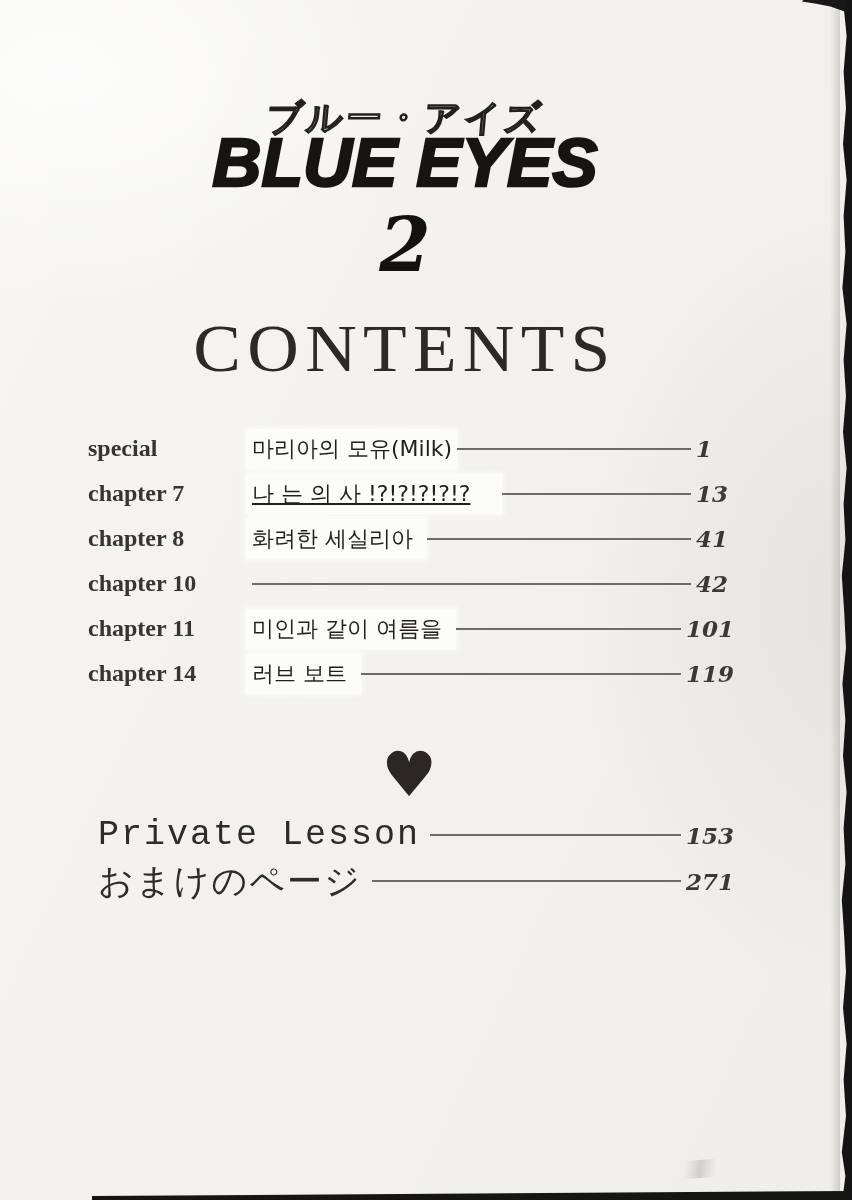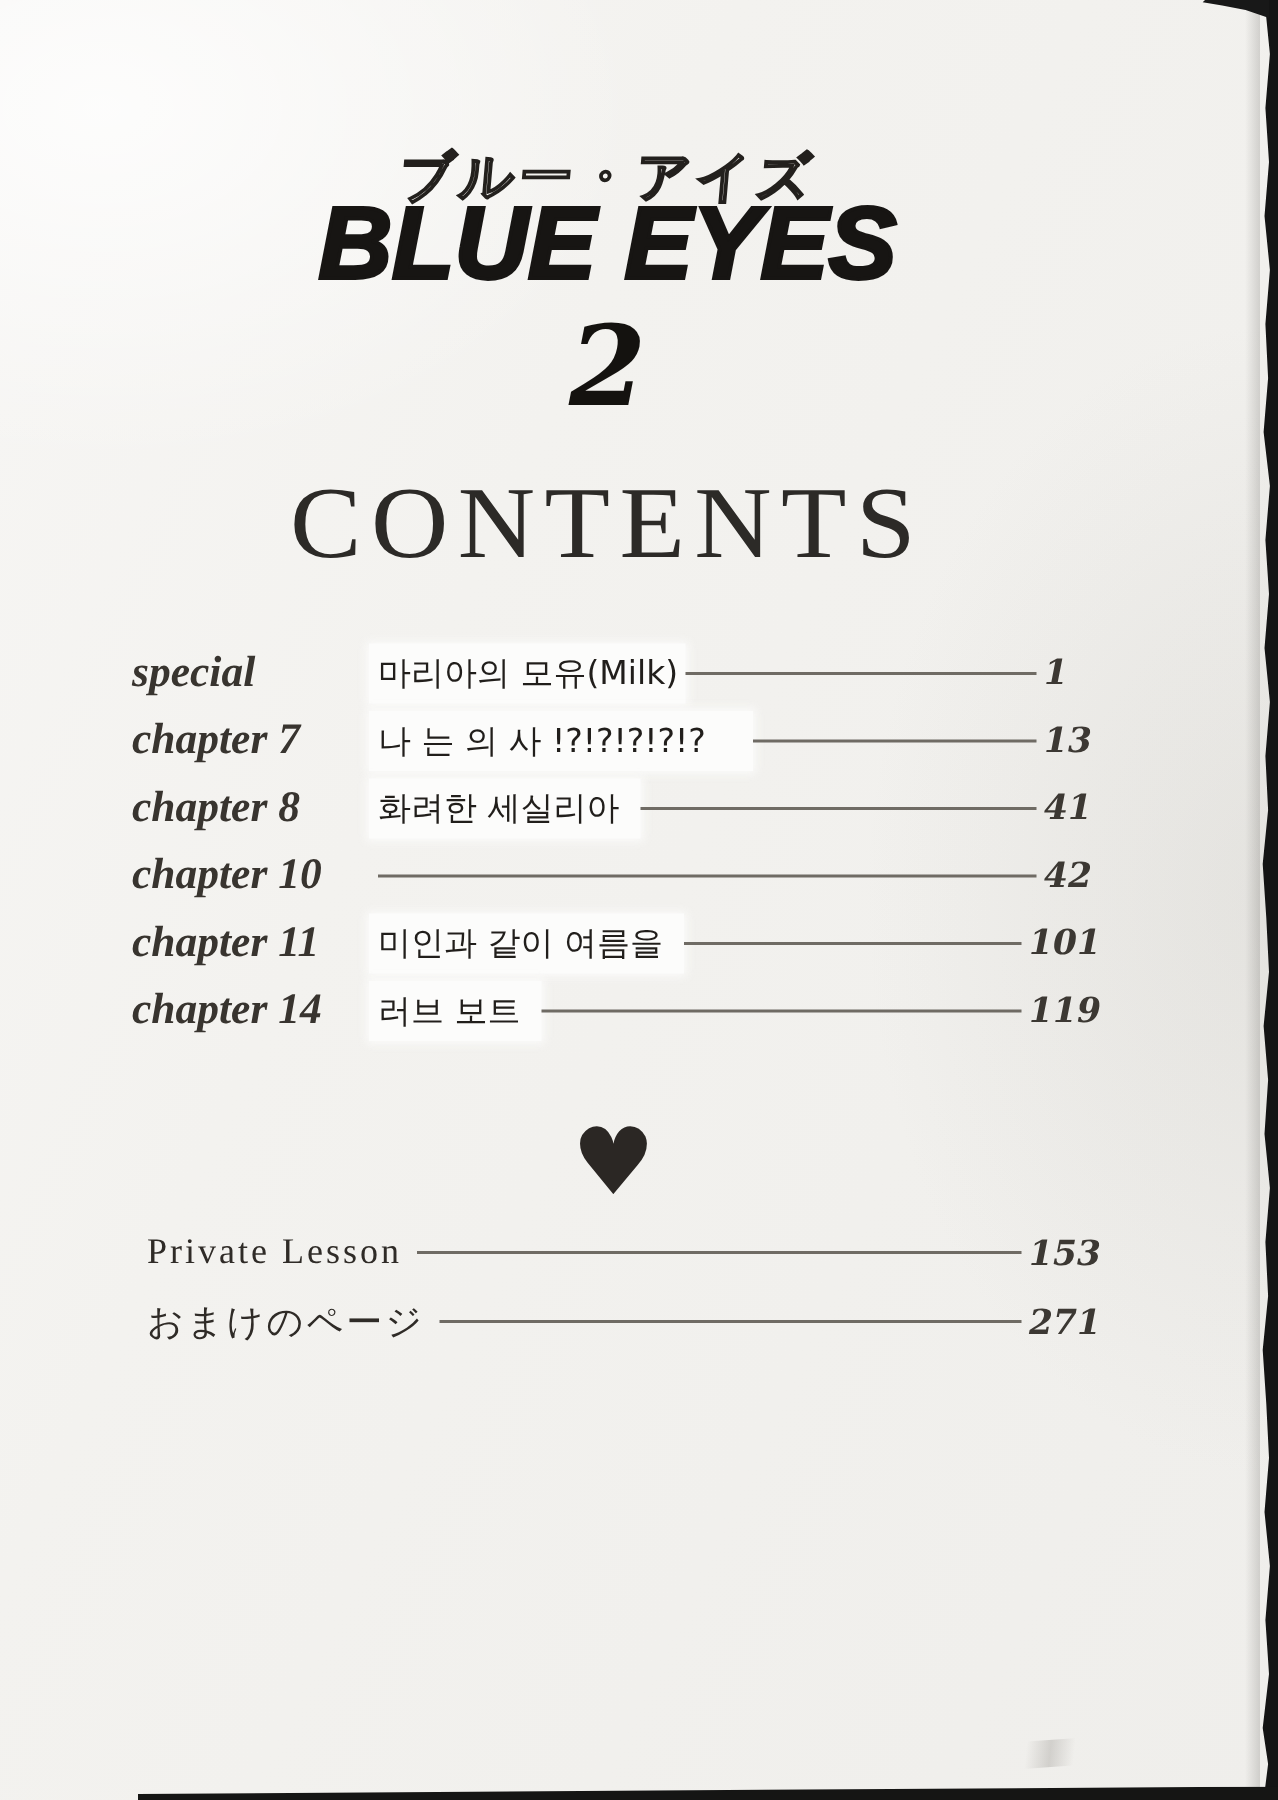--- a/index.html
+++ b/index.html
@@ -46,55 +46,55 @@
     color:#2c2a27;
     transform:scaleX(1.05);
     transform-origin:50% 50%;
   }
 
   .toc{position:absolute;left:88px;top:426px;width:646px;}
   .toc-row{display:flex;align-items:center;height:45px;}
   .toc-label{
     flex:none;width:164px;
     font-family:"Liberation Serif",serif;
-    font-size:29px;font-weight:bold;font-style:italic;
+    font-size:24px;font-weight:bold;
     color:#38342f;white-space:nowrap;
   }
   .toc-title{
     flex:none;white-space:nowrap;
     font-family:"DejaVu Sans",sans-serif;
     font-size:22px;color:#211e1b;
     background:#fcfcfb;
     padding:5px 14px 5px 6px;margin-left:-6px;
     box-shadow:0 0 6px 2px rgba(252,252,251,.9);
   }
   .toc-row:nth-child(1) .toc-title{padding-right:5px;}
-  .toc-row:nth-child(2) .toc-title{padding-right:32px;}
+  .toc-row:nth-child(2) .toc-title{padding-right:32px;text-decoration:underline;}
   .toc-row:nth-child(7) .toc-title{padding-right:46px;}
   .leader{flex:1;min-width:18px;height:0;border-top:2px solid #6f6b64;}
   .page-num{
     flex:none;min-width:38px;padding-left:5px;
     font-family:"DejaVu Serif",serif;
     font-size:23px;font-weight:bold;font-style:italic;
     color:#3c3833;text-align:left;
   }
 
   .heart{
     position:absolute;left:0;top:744px;width:818px;
     text-align:center;
     font-family:"DejaVu Sans",sans-serif;
     font-size:62px;line-height:1;color:#2b2724;
   }
 
   .extras{position:absolute;left:98px;top:812px;width:636px;}
   .extra-row{display:flex;align-items:center;height:46px;}
   .extra-title{
     flex:none;white-space:nowrap;
-    font-family:Liberation Serif, serif;
-    font-size:24px;letter-spacing:2px;color:#2f2b27;
+    font-family:Liberation Mono, monospace;
+    font-size:35px;letter-spacing:2px;color:#2f2b27;
     padding-right:10px;
   }
   .extra-row .leader{border-top:2px solid #6f6b64;}
 
   
   .torn-edge{
     position:absolute;right:0;top:0;width:12px;height:100%;
     background:#141414;
     clip-path:polygon(100% 0,100% 100%,20% 100%,45% 98%,15% 96%,50% 93%,30% 90%,55% 87%,25% 84%,50% 81%,35% 78%,15% 75%,45% 72%,30% 69%,55% 66%,25% 63%,45% 60%,20% 57%,50% 54%,35% 51%,15% 48%,45% 45%,30% 42%,55% 39%,25% 36%,50% 33%,30% 30%,55% 27%,20% 24%,45% 21%,30% 18%,55% 15%,25% 12%,50% 9%,30% 6%,55% 3%,25% 0);
   }

